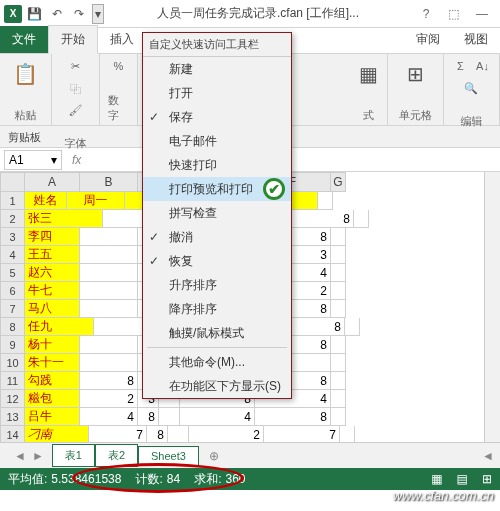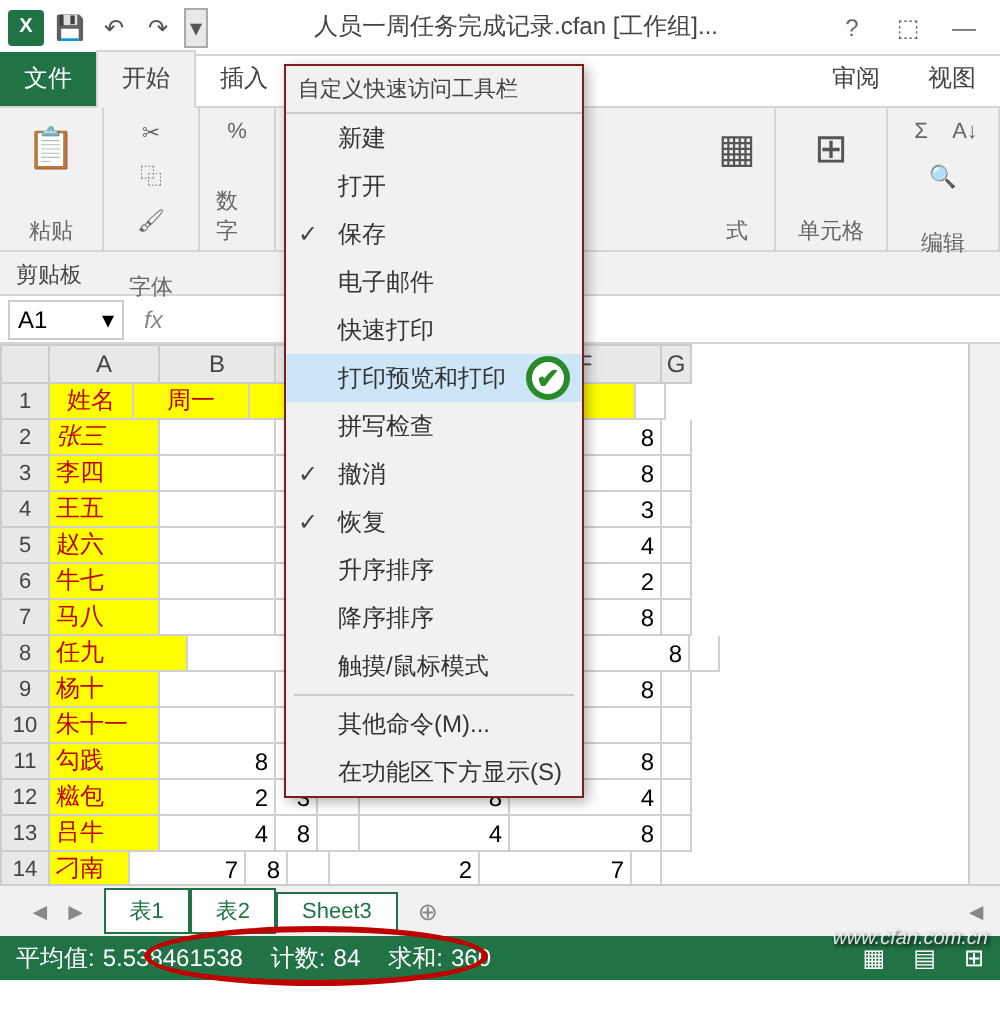--- a/index.html
+++ b/index.html
@@ -45,21 +45,21 @@
 .chk{position:absolute;left:6px;color:#444}
 .menu-hl{background:#cde6f7}
 .checkmark{position:absolute;right:6px;width:22px;height:22px;border:3px solid #2a8a2a;border-radius:50%;display:flex;align-items:center;justify-content:center;color:#2a8a2a;font-weight:bold;font-size:14px;background:#fff}
 .sheet-tabs{height:26px;background:#f1f1f1;border-top:1px solid #ccc;display:flex;align-items:center;padding:0 6px}
 .st-nav{display:flex;gap:6px;color:#888;padding:0 8px}
 .stab{padding:3px 12px;border:1px solid #aaa;background:#fff;font-size:11px;position:relative}
 .stab.grp{border-color:#217346;color:#217346}
 .oval{position:absolute;left:72px;bottom:18px;width:172px;height:30px;border:3px solid #c00000;border-radius:50%;z-index:50}
 .status{height:22px;background:#217346;color:#fff;display:flex;align-items:center;padding:0 8px;gap:14px;font-size:11px}
 .status .sp{flex:1}
-.wm{position:absolute;right:6px;bottom:36px;color:rgba(255,255,255,.85);font-style:italic;font-size:10px;text-shadow:1px 1px 2px #000;z-index:60}
+.wm{position:absolute;right:6px;bottom:8px;color:rgba(255,255,255,.85);font-style:italic;font-size:13px;text-shadow:1px 1px 2px #000;z-index:60}
 .scrolly{position:absolute;right:0;top:0;width:16px;height:100%;background:#f1f1f1;border-left:1px solid #ccc}
 </style>
 </head>
 <body>
 
 <div class="titlebar">
   <div class="tb-left">
     <div class="xl-icon">X</div>
     <div class="qat-btn">💾</div>
     <div class="qat-btn">↶</div>
@@ -148,21 +148,21 @@
         <div class="cell ylw red ctr" style="width: 42px;">姓名</div>
         <div class="cell ylw red ctr" style="width: 58px;">周一</div>
         <div class="cell ylw " style="width: 21px;"></div>
         <div class="cell ylw " style="width: 21px;"></div>
         <div class="cell ylw red ctr" style="width: 75px;">周四</div>
         <div class="cell ylw red ctr" style="width: 76px;">周五</div>
         <div class="cell  " style="width: 15px;"></div>
       </div>
       <div class="row">
         <div class="rh">2</div>
-        <div class="cell ylw red " style="width: 55px; font-style: italic;">张三</div>
+        <div class="cell ylw red " style="width: 78px;">张三</div>
         <div class="cell  rgt" style="width: 58px;"></div>
         <div class="cell  rgt" style="width: 21px;"></div>
         <div class="cell  " style="width: 21px;"></div>
         <div class="cell  rgt" style="width: 75px;">4</div>
         <div class="cell  rgt" style="width: 76px;">8</div>
         <div class="cell  " style="width: 15px;"></div>
       </div>
       <div class="row">
         <div class="rh">3</div>
         <div class="cell ylw red " style="width: 55px;">李四</div>
@@ -268,21 +268,21 @@
         <div class="cell ylw red " style="width: 55px;">吕牛</div>
         <div class="cell  rgt" style="width: 58px;">4</div>
         <div class="cell  rgt" style="width: 21px;">8</div>
         <div class="cell  " style="width: 21px;"></div>
         <div class="cell  rgt" style="width: 75px;">4</div>
         <div class="cell  rgt" style="width: 76px;">8</div>
         <div class="cell  " style="width: 15px;"></div>
       </div>
       <div class="row">
         <div class="rh">14</div>
-        <div class="cell ylw red " style="width: 40px;">刁南</div>
+        <div class="cell ylw red " style="width: 64px; font-style: italic;">刁南</div>
         <div class="cell  rgt" style="width: 58px;">7</div>
         <div class="cell  rgt" style="width: 21px;">8</div>
         <div class="cell  " style="width: 21px;"></div>
         <div class="cell  rgt" style="width: 75px;">2</div>
         <div class="cell  rgt" style="width: 76px;">7</div>
         <div class="cell  " style="width: 15px;"></div>
       </div>
     </div>
   <div class="scrolly"></div>
 </div>

